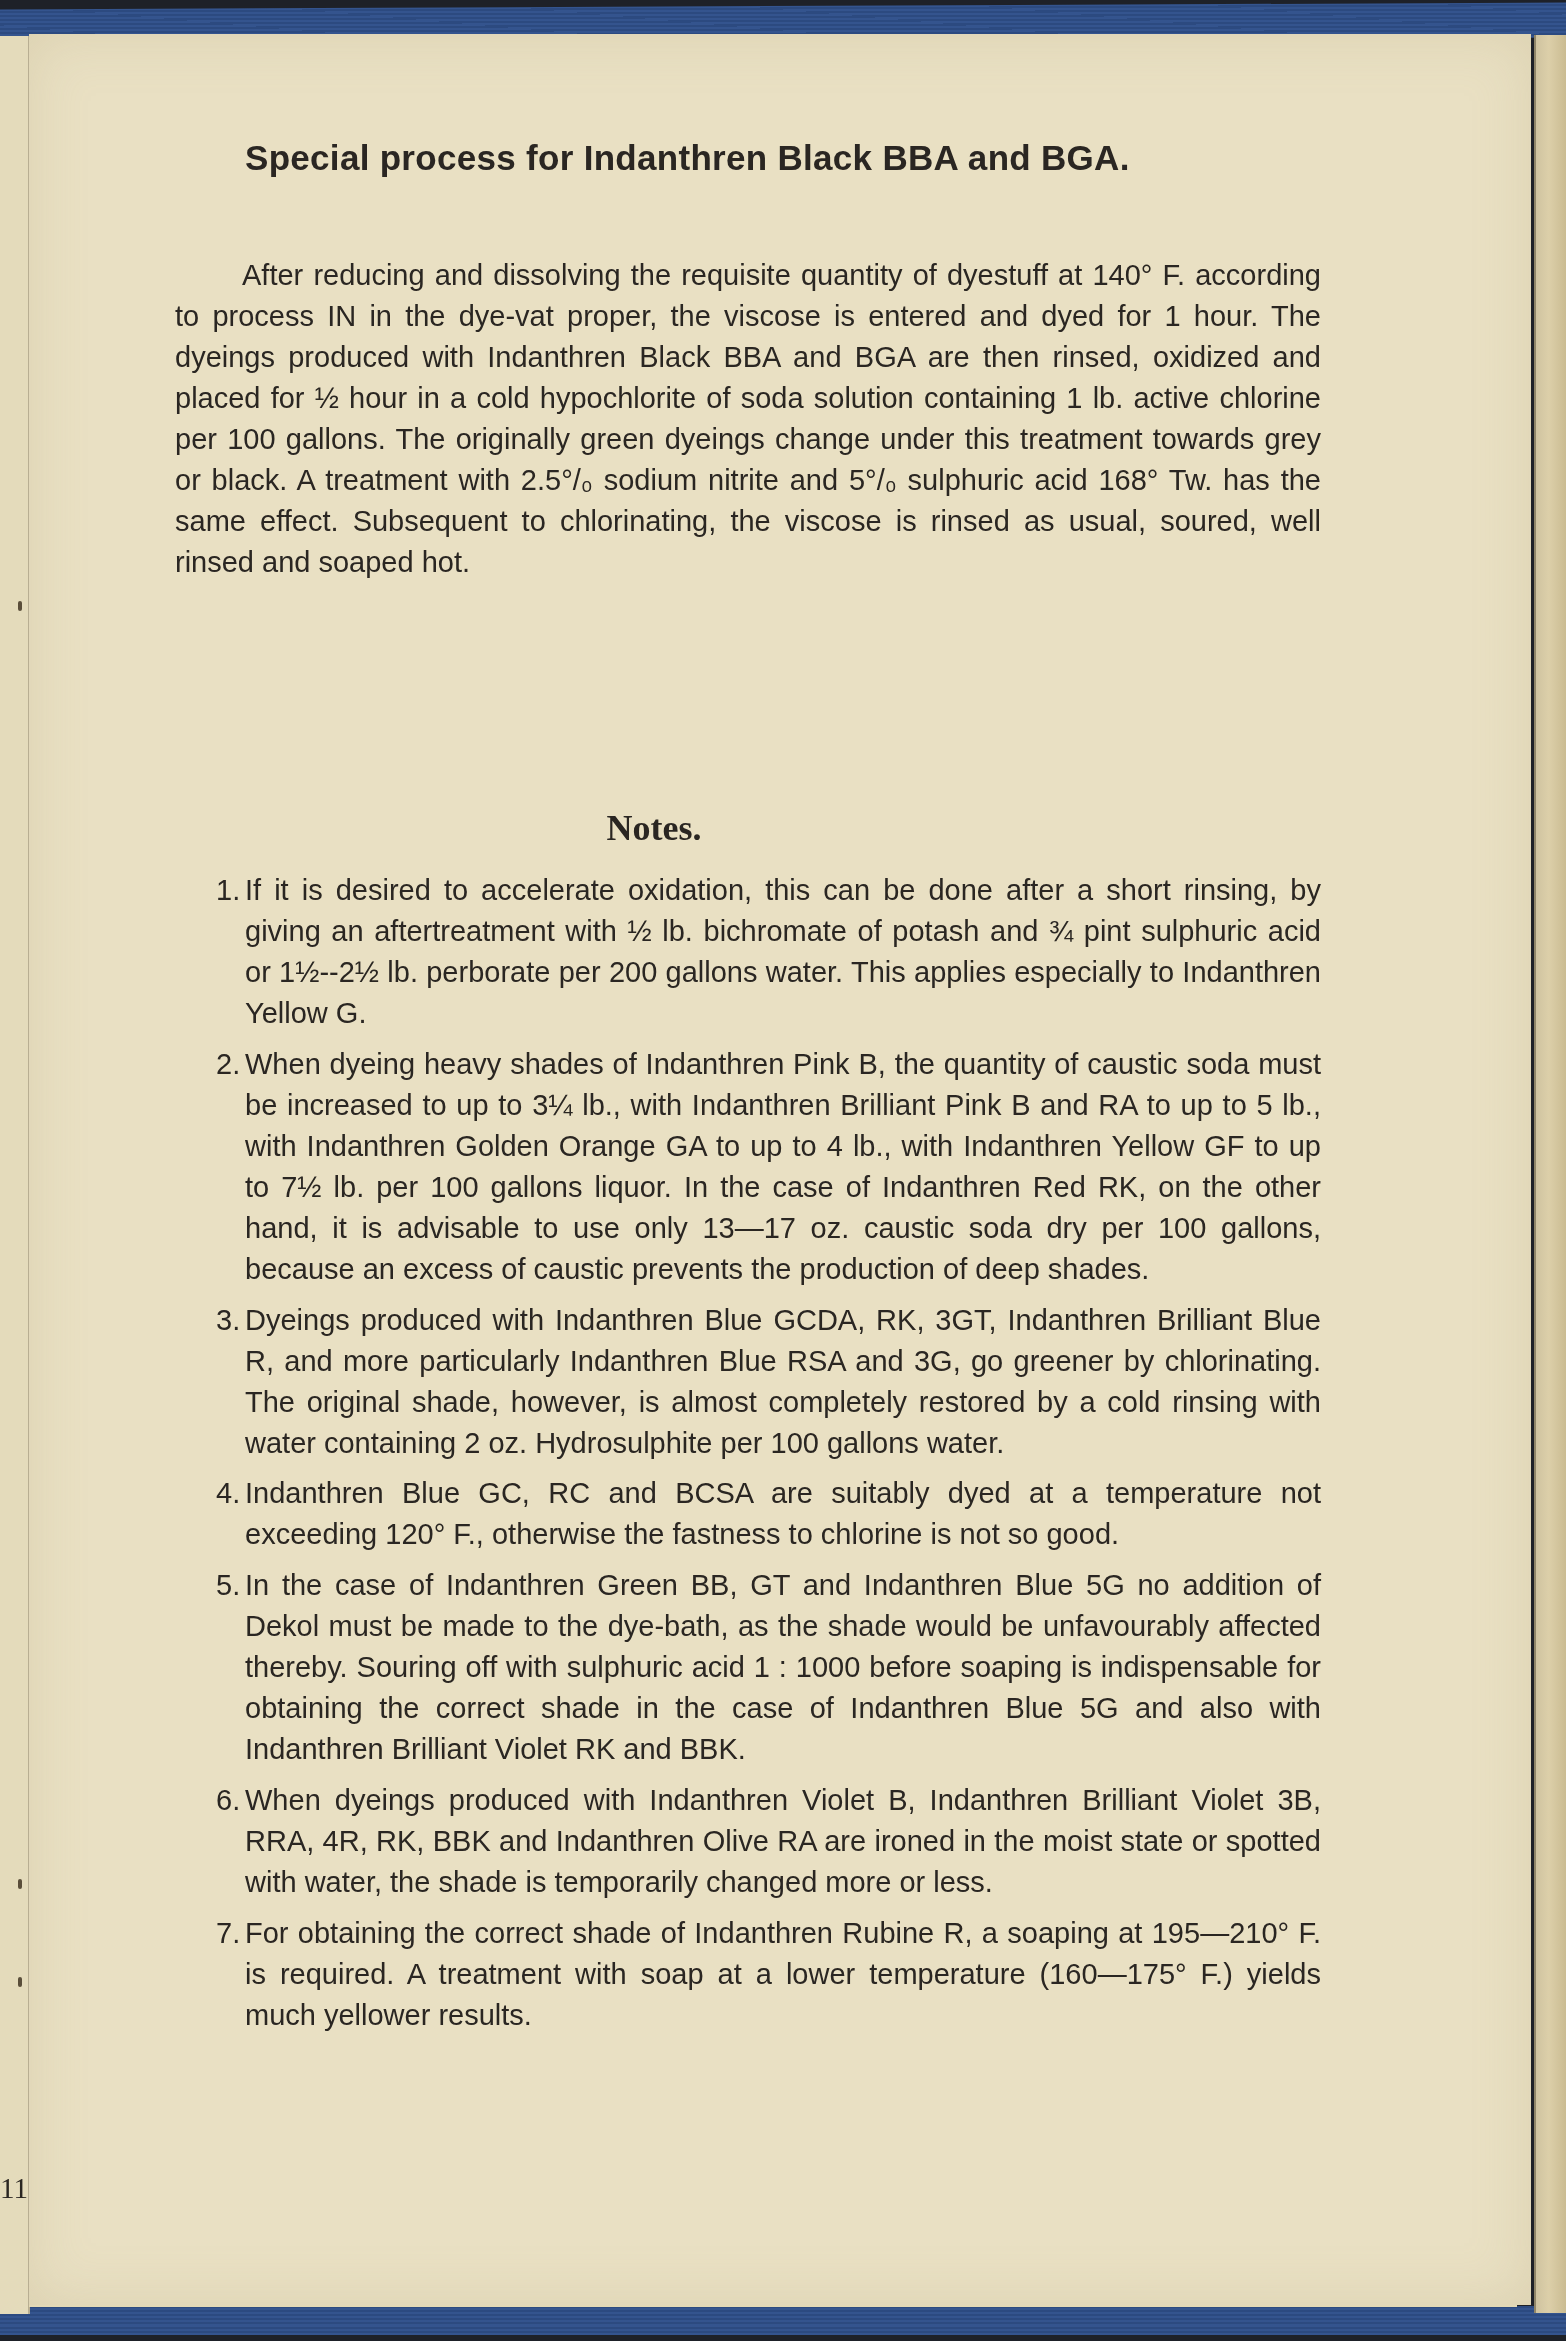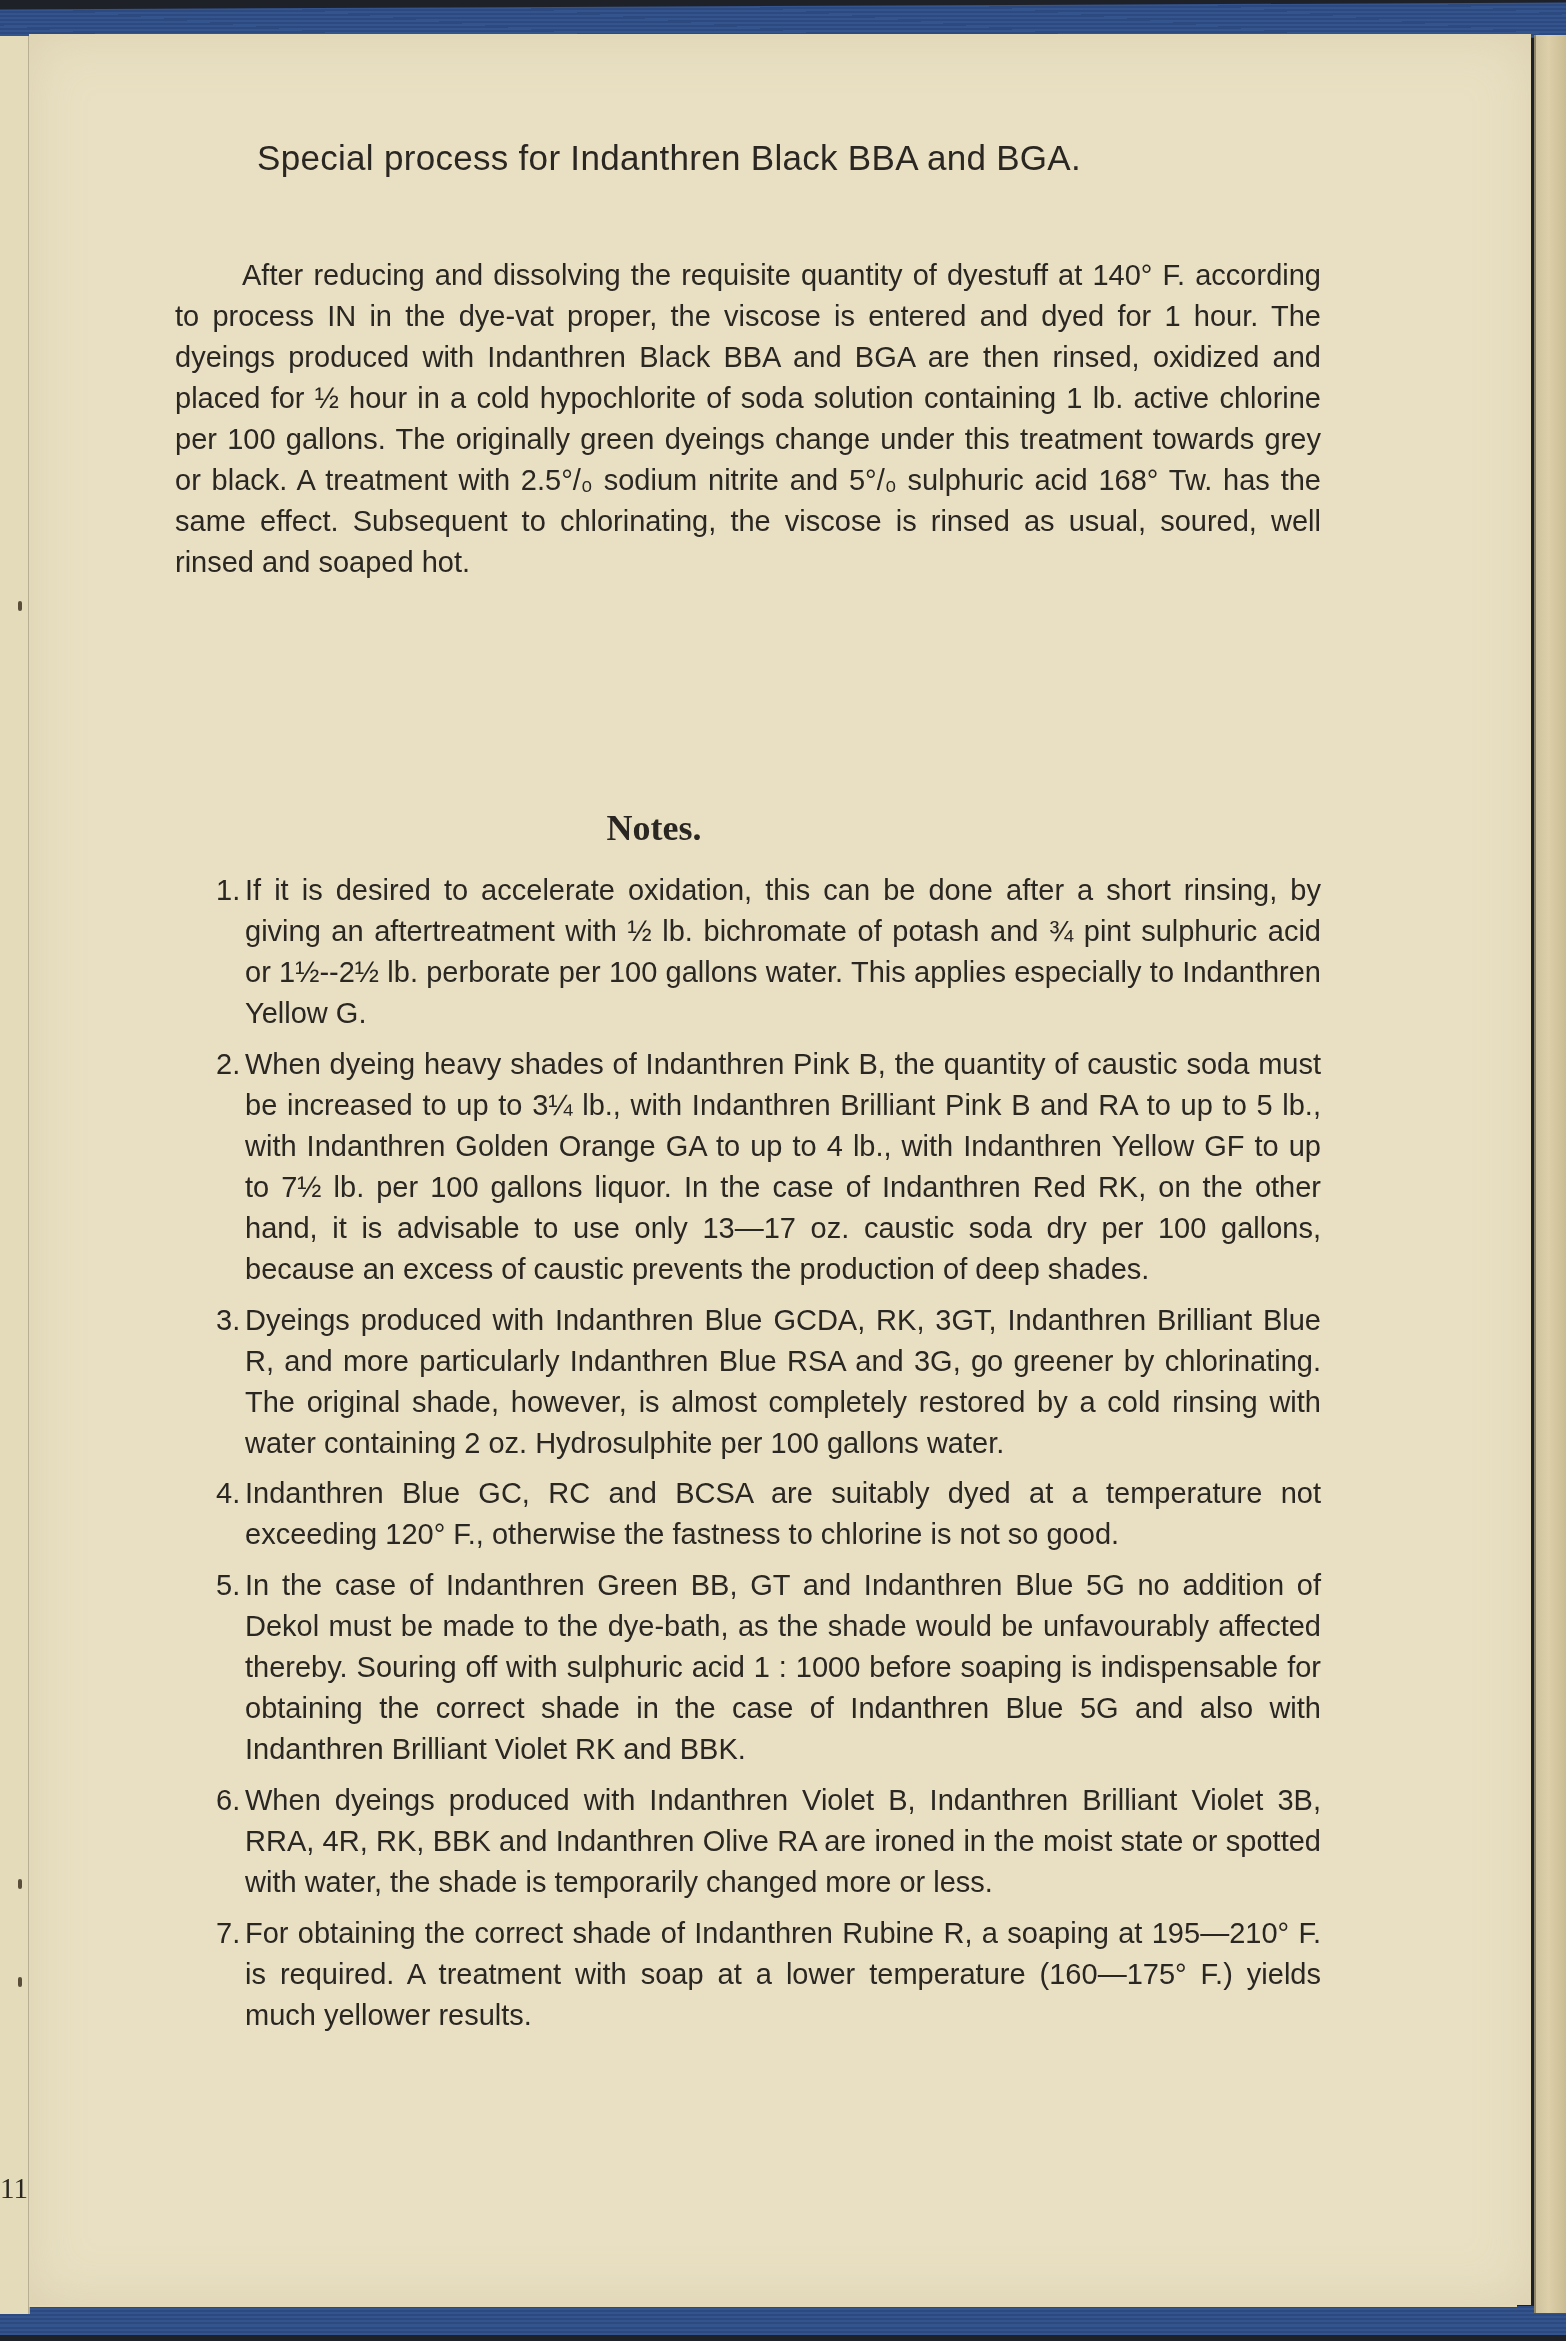--- a/index.html
+++ b/index.html
@@ -36,23 +36,22 @@
     position: absolute; left: 29px; top: 2285px; width: 1488px; height: 21px;
     background: #e3d9b6; border-top: 1.4px solid #cbbf98;
   }
   .text-block {
     position: absolute; left: 175px; width: 1146px; color: #2a2622;
     font-family: "Liberation Sans Narrow", "Liberation Sans", "DejaVu Sans Condensed", sans-serif;
     margin-top: 48px;
   }
   .heading {
     position: absolute; top: 115px; left: 245px; width: 1013px;
-    font-size: 35px; font-weight: normal; color: #2a2622; letter-spacing: 0.3px;
+    font-size: 35px; font-weight: bold; color: #2a2622; letter-spacing: 0.3px;
     font-family: "Liberation Sans", sans-serif;
-    margin-left: 12px;
   }
   .intro {
     top: 207px; font-size: 29px; line-height: 41px; text-align: justify;
     text-indent: 67px;
   }
   .notes-heading {
     position: absolute; top: 777px; left: 0; width: 1308px; text-align: center;
     font-size: 36px; font-weight: bold; color: #2a2622;
     font-family: "Liberation Serif", serif;
   }
@@ -87,21 +86,21 @@
 <div class="mark" style="left:18px;top:1879px;"></div>
 <div class="mark" style="left:18px;top:1977px;"></div>
 
 <h1 class="heading">Special process for Indanthren Black BBA and BGA.</h1>
 
 <p class="text-block intro">After reducing and dissolving the requisite quantity of dyestuff at 140° F. according to process IN in the dye-vat proper, the viscose is entered and dyed for 1 hour. The dyeings produced with Indanthren Black BBA and BGA are then rinsed, oxidized and placed for ½ hour in a cold hypochlorite of soda solution containing 1 lb. active chlorine per 100 gallons. The originally green dyeings change under this treatment towards grey or black. A treatment with 2.5°/₀ sodium nitrite and 5°/₀ sulphuric acid 168° Tw. has the same effect. Subsequent to chlorinating, the viscose is rinsed as usual, soured, well rinsed and soaped hot.</p>
 
 <h2 class="notes-heading">Notes.</h2>
 
 <ol class="text-block notes-list">
-  <li><span class="num">1.</span><span>If it is desired to accelerate oxidation, this can be done after a short rinsing, by giving an aftertreatment with ½ lb. bichromate of potash and ¾ pint sulphuric acid or 1½--2½ lb. perborate per 100 gallons water. This applies especially to Indanthren Yellow G.</span></li>
+  <li><span class="num">1.</span><span>If it is desired to accelerate oxidation, this can be done after a short rinsing, by giving an aftertreatment with ½ lb. bichromate of potash and ¾ pint sulphuric acid or 1½--2½ lb. perborate per 200 gallons water. This applies especially to Indanthren Yellow G.</span></li>
   <li><span class="num">2.</span><span>When dyeing heavy shades of Indanthren Pink B, the quantity of caustic soda must be increased to up to 3¼ lb., with Indanthren Brilliant Pink B and RA to up to 5 lb., with Indanthren Golden Orange GA to up to 4 lb., with Indanthren Yellow GF to up to 7½ lb. per 100 gallons liquor. In the case of Indanthren Red RK, on the other hand, it is advisable to use only 13—17 oz. caustic soda dry per 100 gallons, because an excess of caustic prevents the production of deep shades.</span></li>
   <li><span class="num">3.</span><span>Dyeings produced with Indanthren Blue GCDA, RK, 3GT, Indanthren Brilliant Blue R, and more particularly Indanthren Blue RSA and 3G, go greener by chlorinating. The original shade, however, is almost completely restored by a cold rinsing with water containing 2 oz. Hydrosulphite per 100 gallons water.</span></li>
   <li><span class="num">4.</span><span>Indanthren Blue GC, RC and BCSA are suitably dyed at a temperature not exceeding 120° F., otherwise the fastness to chlorine is not so good.</span></li>
   <li><span class="num">5.</span><span>In the case of Indanthren Green BB, GT and Indanthren Blue 5G no addition of Dekol must be made to the dye-bath, as the shade would be unfavourably affected thereby. Souring off with sulphuric acid 1 : 1000 before soaping is indispensable for obtaining the correct shade in the case of Indanthren Blue 5G and also with Indanthren Brilliant Violet RK and BBK.</span></li>
   <li><span class="num">6.</span><span>When dyeings produced with Indanthren Violet B, Indanthren Brilliant Violet 3B, RRA, 4R, RK, BBK and Indanthren Olive RA are ironed in the moist state or spotted with water, the shade is temporarily changed more or less.</span></li>
   <li><span class="num">7.</span><span>For obtaining the correct shade of Indanthren Rubine R, a soaping at 195—210° F. is required. A treatment with soap at a lower temperature (160—175° F.) yields much yellower results.</span></li>
 </ol>
 
 <div class="page-number">11</div>
 

